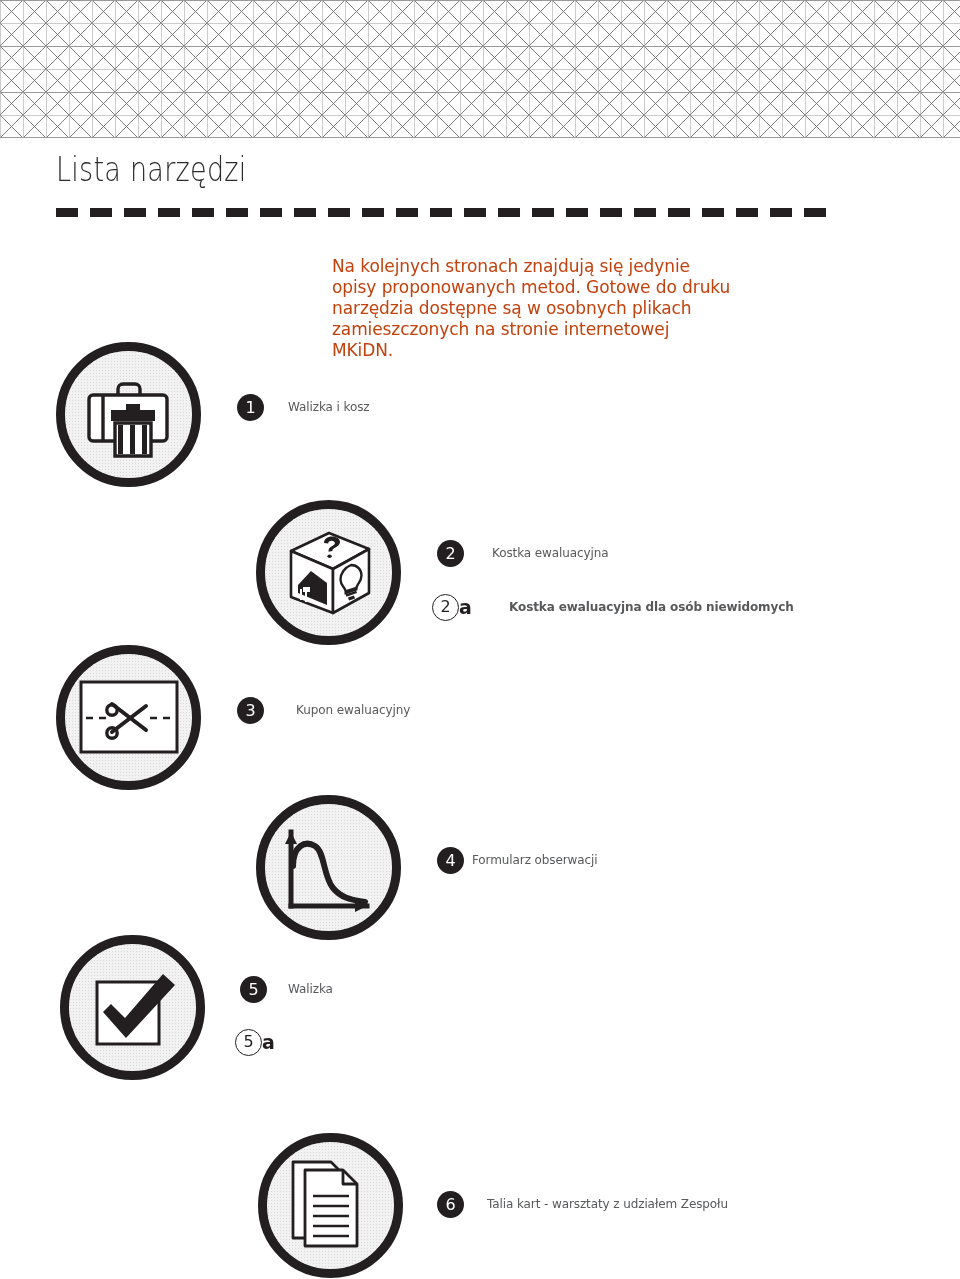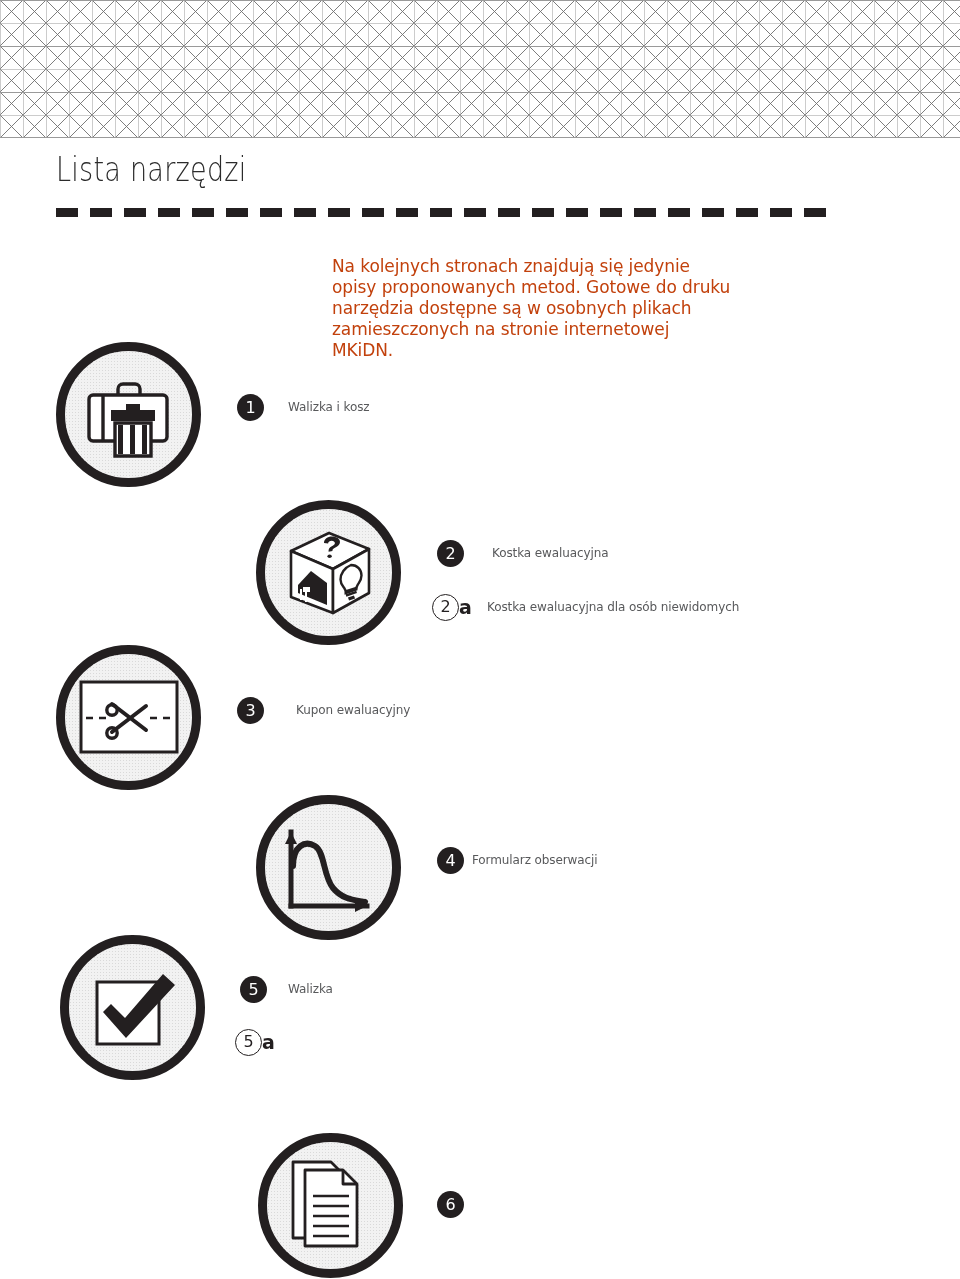--- a/index.html
+++ b/index.html
@@ -224,21 +224,21 @@
         <path d="M68.5 70.5 l11-3.7 M69 74.5 l10.6-3.6"></path>
         <path d="M71.5 78 l6-2" stroke-width="3.4"></path>
       </g>
     </svg>
   </div>
   <div class="badge" style="left:437px; top:540px;">2</div>
   <div class="item-label" style="left:492px; top:540px;">Kostka ewaluacyjna</div>
 
   <div class="badge-outline" style="left:432px; top:594px;">2</div>
   <div class="badge-suffix" style="left:459px; top:594px;">a</div>
-  <div class="item-label" style="left:487px; top:594px;">Kostka ewaluacyjna dla osób niewidomych</div>
+  <div class="item-label" style="left:509px; top:594px;font-weight:bold;">Kostka ewaluacyjna dla osób niewidomych</div>
 
   <div class="icon-circle" style="left:56px; top:645px;">
     <svg width="106" height="92" viewBox="0 0 106 92">
       <rect x="5" y="10" width="96" height="70" fill="#ffffff" stroke="#231f20" stroke-width="3"></rect>
       <path d="M10 46 h20 M74 46 h22" stroke="#231f20" stroke-width="2.6" stroke-dasharray="7 6"></path>
       <g stroke="#231f20" stroke-width="4" stroke-linecap="round" fill="none">
         <path d="M36 32 L70 58"></path>
         <path d="M36 60 L70 34"></path>
       </g>
       <g fill="none" stroke="#231f20" stroke-width="3.4">
@@ -286,14 +286,15 @@
       <g stroke="#231f20" stroke-width="2.6">
         <path d="M30 40 h36"></path>
         <path d="M30 50 h36"></path>
         <path d="M30 60 h36"></path>
         <path d="M30 70 h36"></path>
         <path d="M30 80 h36"></path>
       </g>
     </svg>
   </div>
   <div class="badge" style="left:437px; top:1191px;">6</div>
+  <div class="item-label" style="left:487px; top:1191px;">Talia kart - warsztaty z udziałem Zespołu</div>
 
 </div>
 
 </body></html>

